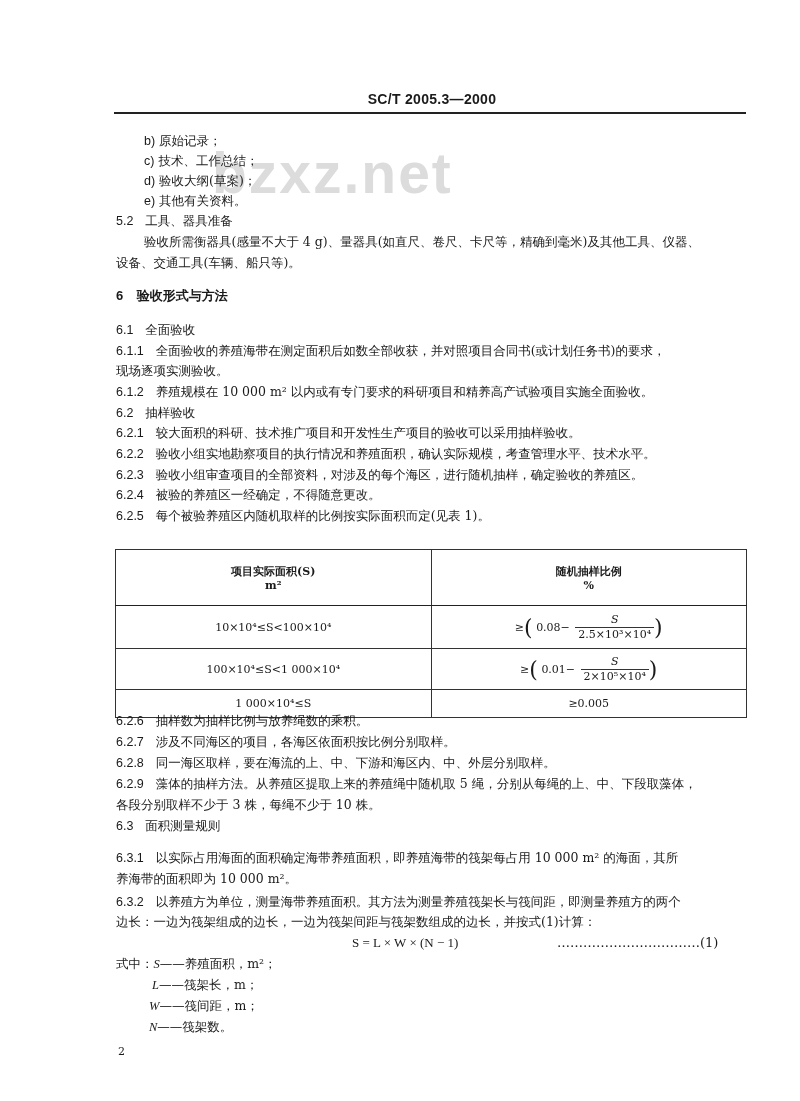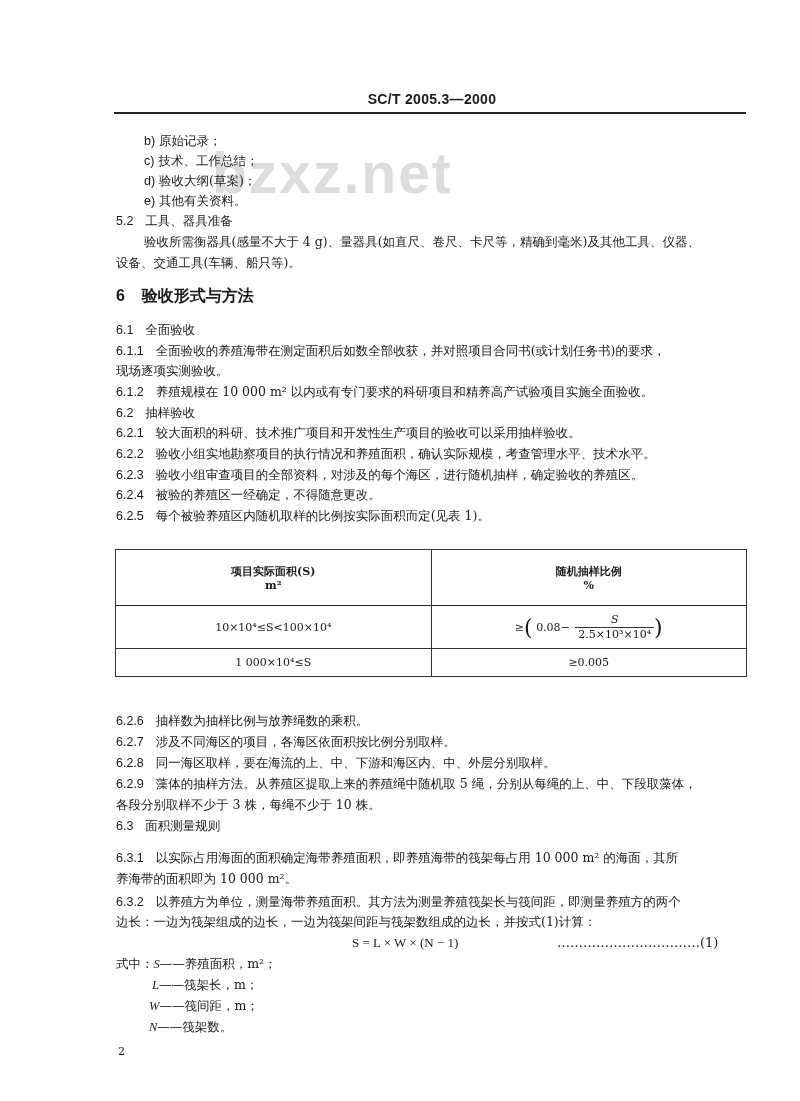--- a/index.html
+++ b/index.html
@@ -15,21 +15,21 @@
   }
   .header-rule { position: absolute; top: 112px; left: 82px; width: 632px; height: 2px; background: #222; }
   .watermark {
     position: absolute; top: 140px; left: 180px; font-family: "Liberation Sans", sans-serif;
     font-size: 57px; font-weight: bold; color: #dcdcdc; letter-spacing: 2px; z-index: 0;
     pointer-events: none;
   }
   .line { position: absolute; font-size: 12.5px; line-height: 16px; white-space: nowrap; z-index: 1; }
   .sec { font-family: "Liberation Sans", sans-serif; }
   .num { font-family: "Liberation Sans", sans-serif; display: inline-block; }
-  .h1 { font-weight: bold; font-size: 16px; }
+  .h1 { font-weight: bold; font-size: 13px; }
   .tcap { position: absolute; top: 530px; left: 0; width: 800px; text-align: center; font-size: 12.5px; }
   table.t1 {
     position: absolute; top: 549px; left: 83px; width: 632px; border-collapse: collapse;
     font-size: 11px; z-index: 1;
   }
   table.t1 td { border: 1px solid #333; text-align: center; vertical-align: middle; padding: 0; }
   table.t1 tr.hd td { height: 55px; border-bottom: 1.5px solid #222; font-weight: bold; }
   table.t1 tr.r1 td { height: 28px; }
   table.t1 tr.r2 td { height: 42px; }
   table.t1 tr.r3 td { height: 40px; }
@@ -124,20 +124,31 @@
       <td>10×10⁴≤S&lt;100×10⁴</td>
       <td>
         <span>≥</span><span class="paren">(</span>
         <span>0.08−</span>
         <span class="frac">
           <span class="n">S</span>
           <span class="d">2.5×10³×10⁴</span>
         </span><span class="paren">)</span>
       </td>
     </tr>
+    <tr class="r3">
+      <td>100×10⁴≤S&lt;1 000×10⁴</td>
+      <td>
+        <span>≥</span><span class="paren">(</span>
+        <span>0.01−</span>
+        <span class="frac">
+          <span class="n">S</span>
+          <span class="d">2×10⁵×10⁴</span>
+        </span><span class="paren">)</span>
+      </td>
+    </tr>
     <tr class="r4">
       <td>1 000×10⁴≤S</td>
       <td>≥0.005</td>
     </tr>
   </tbody>
     </table>
 
   <div class="line" style="top:713px;left:84px">
     <span class="num sec">6.2.6</span>&nbsp;&nbsp;&nbsp;<span>抽样数为抽样比例与放养绳数的乘积。</span>
   </div>

